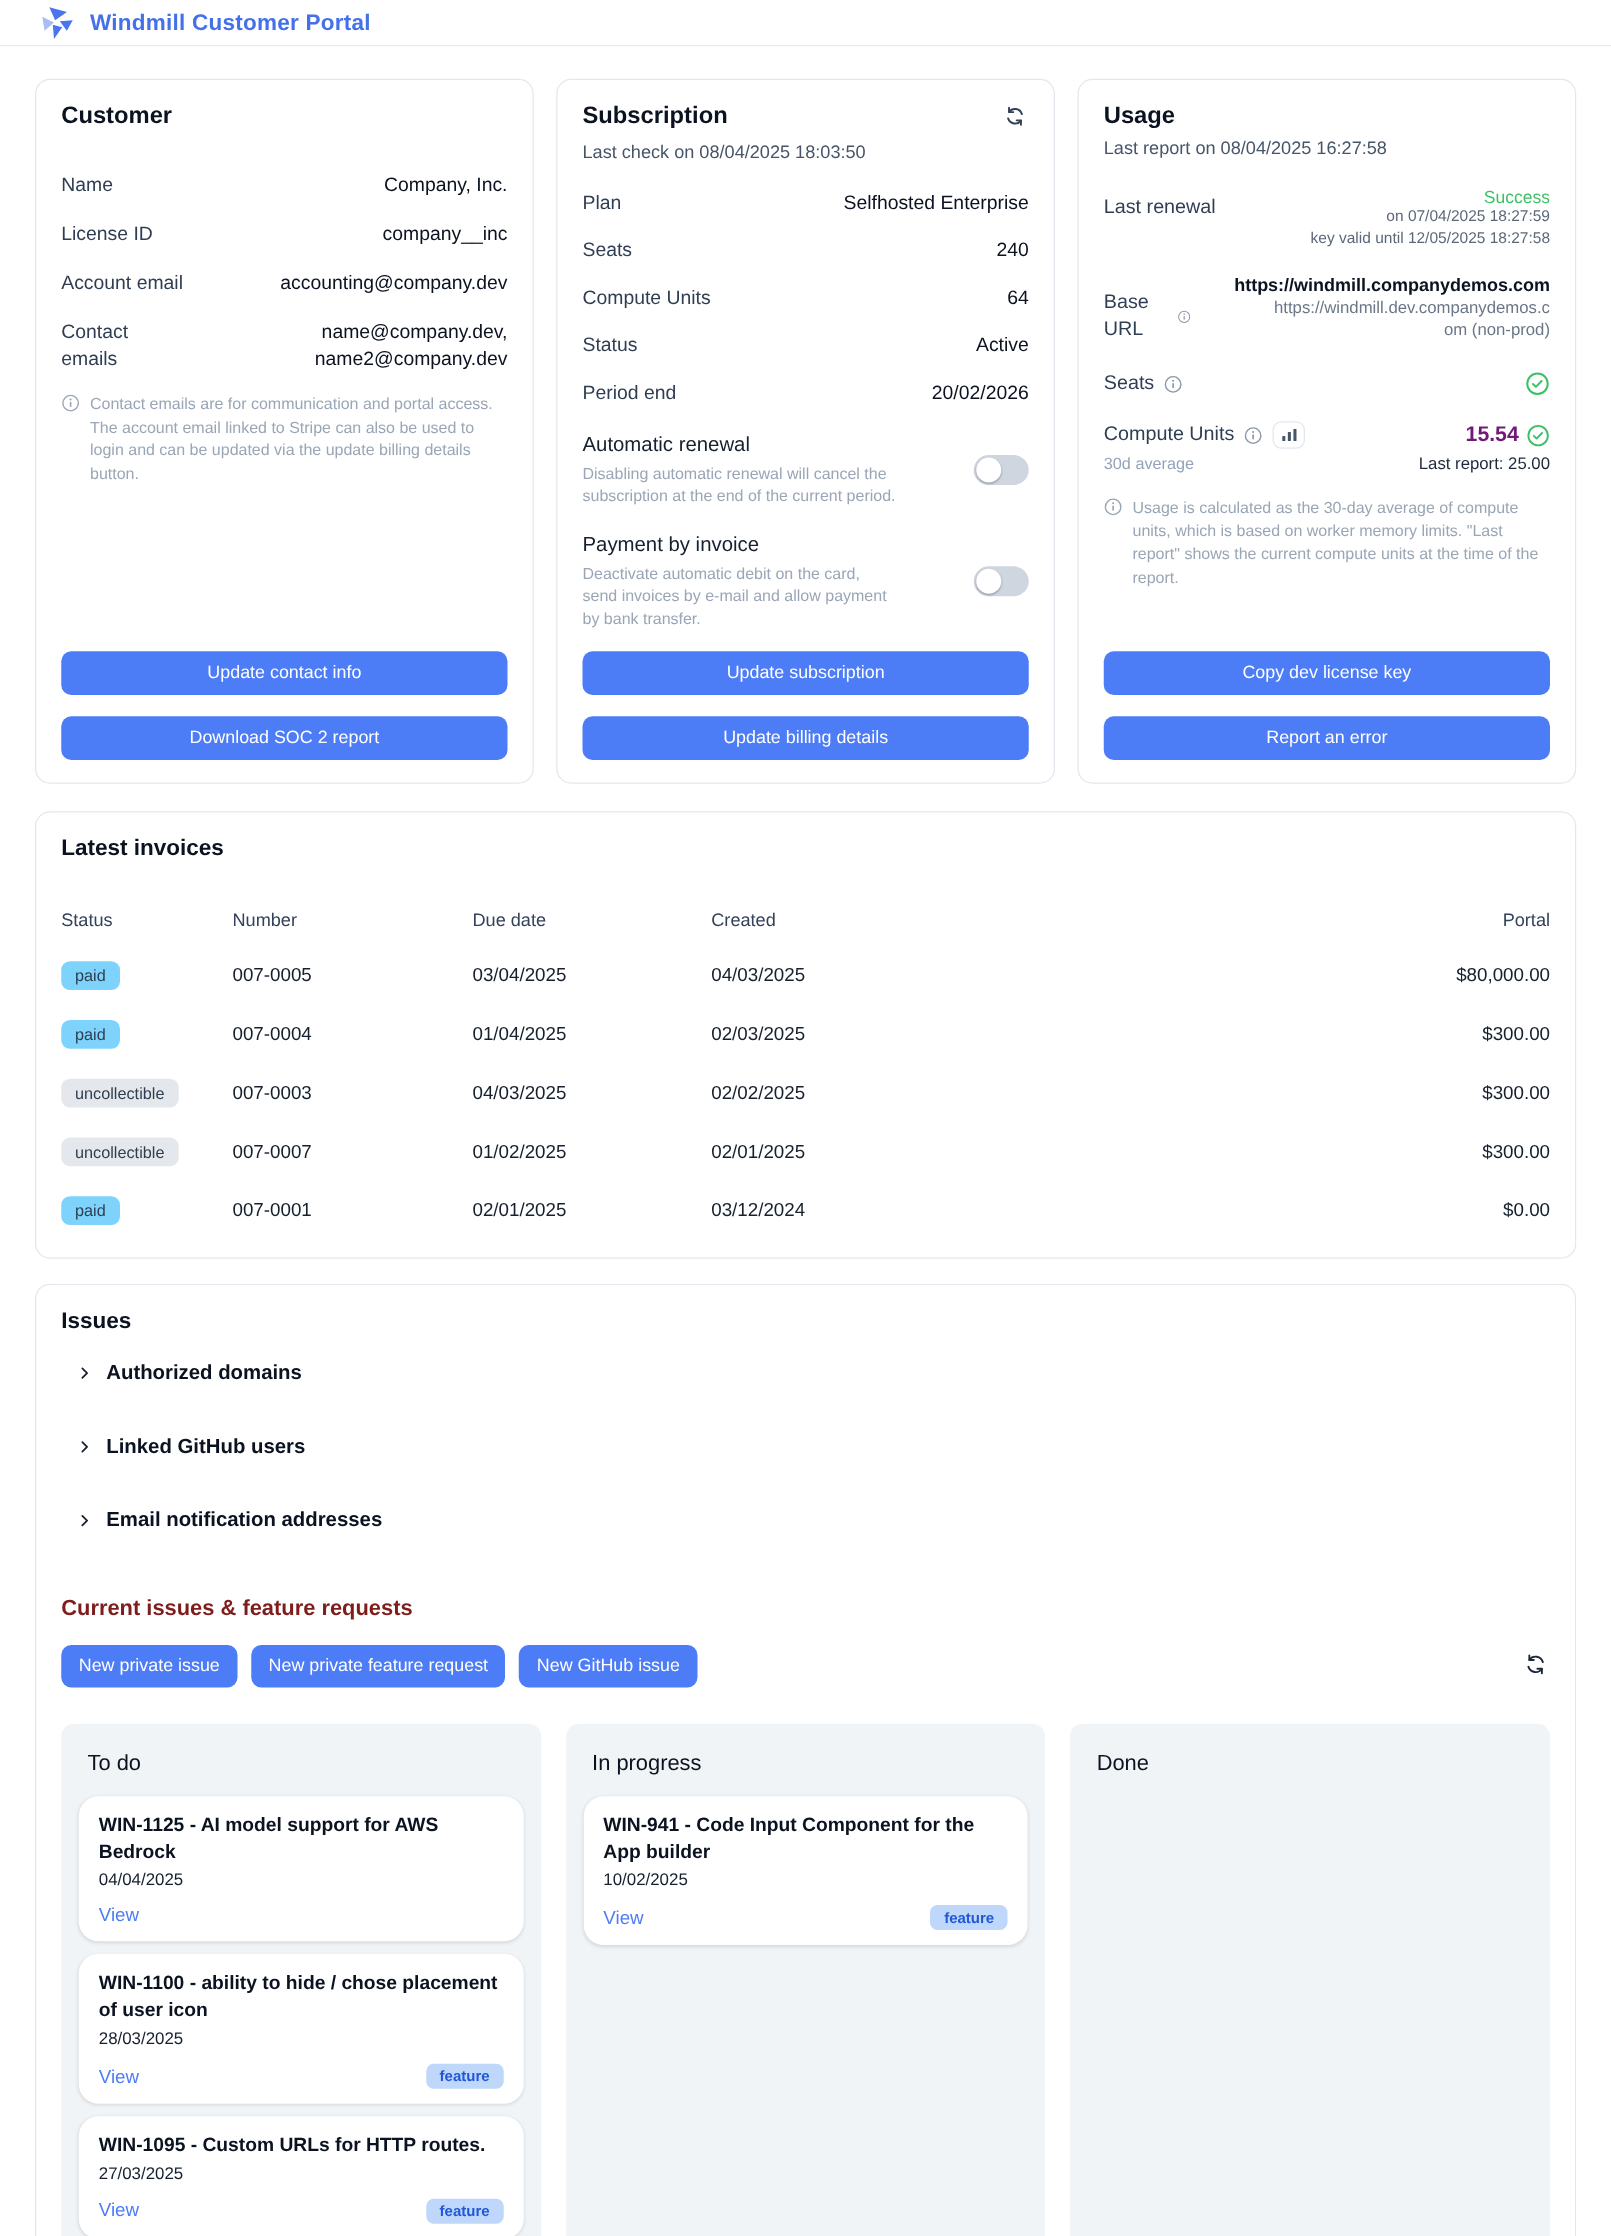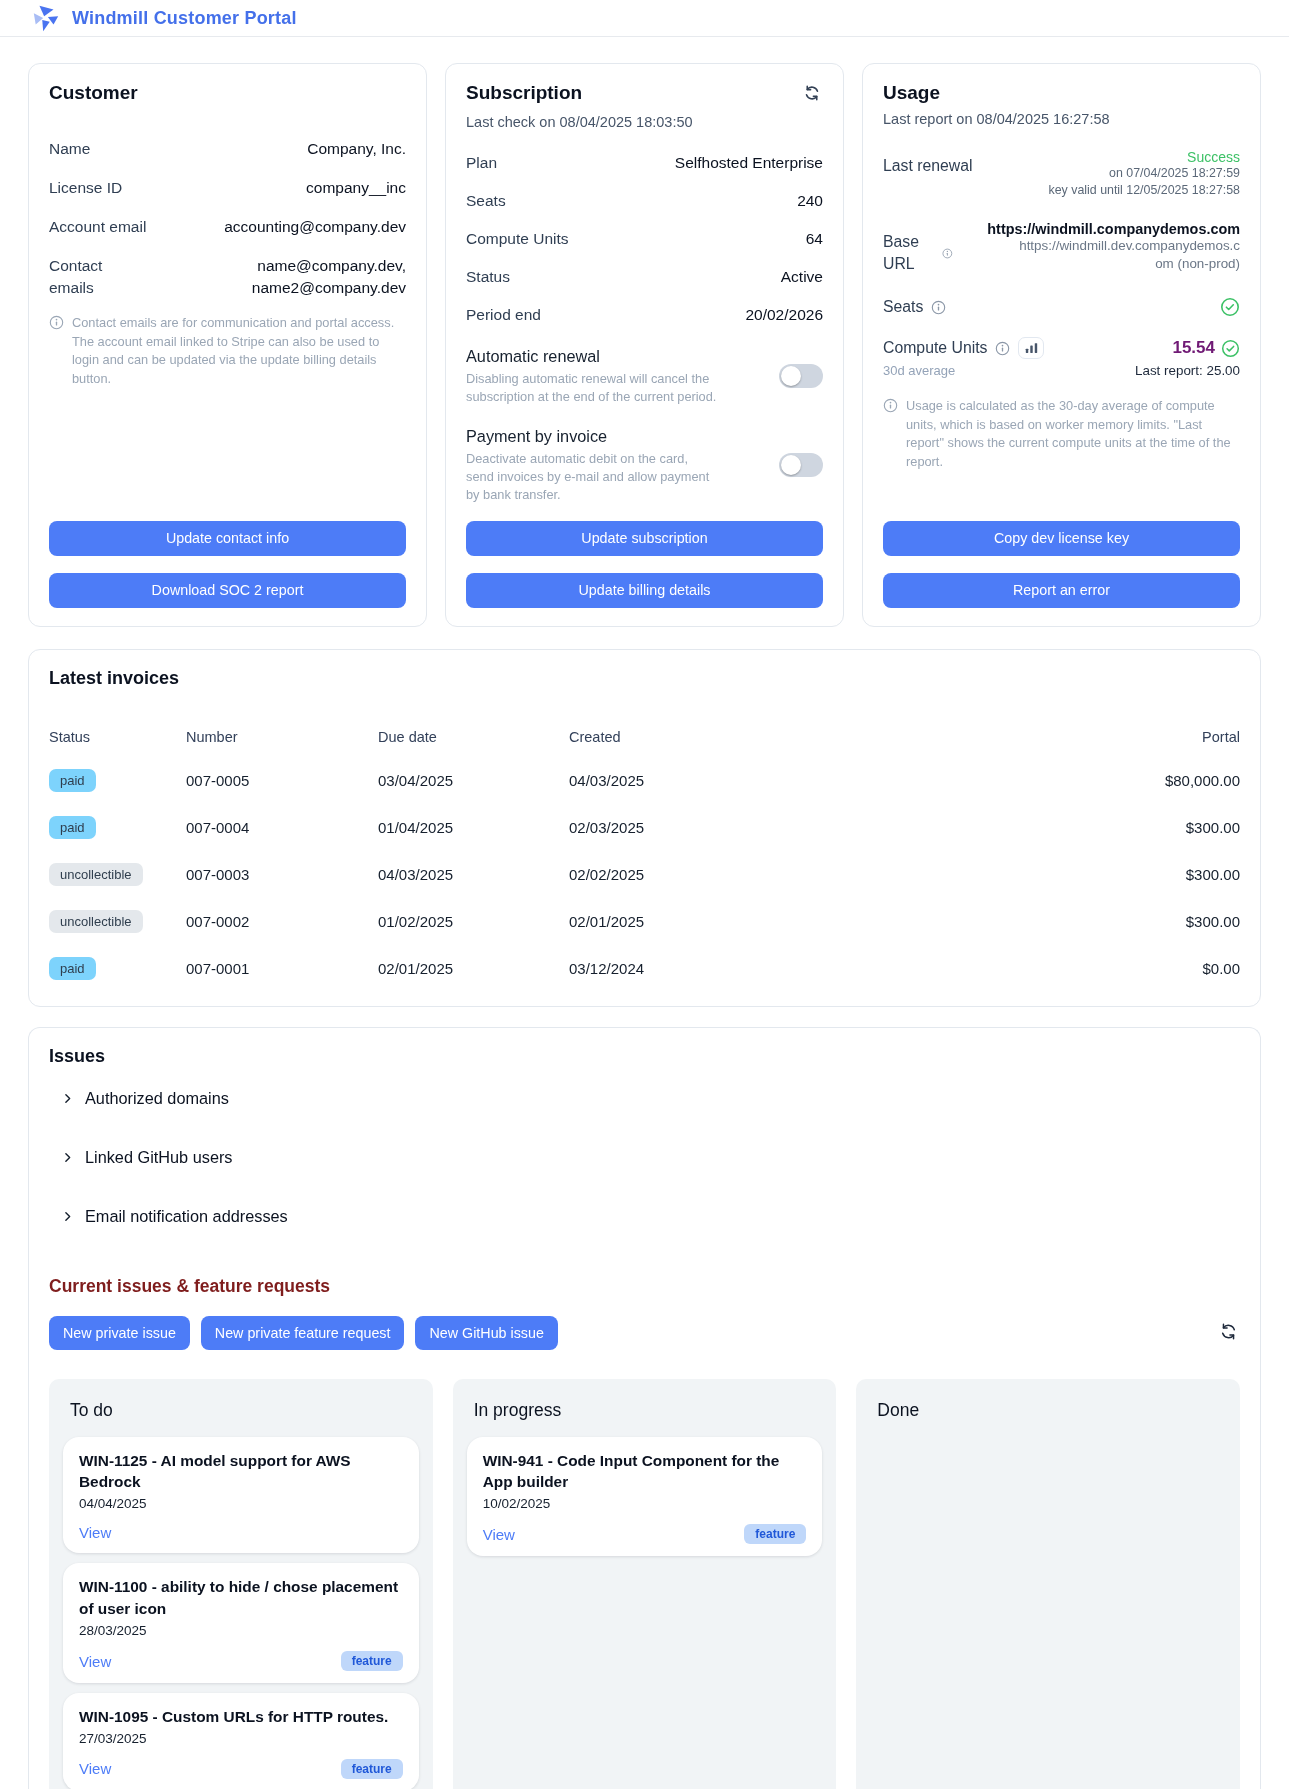--- a/index.html
+++ b/index.html
@@ -76,21 +76,21 @@
   .badge { display:inline-block; font-size:13px; padding:4px 11px; border-radius:7px; color:#2f3e4e; }
   .badge.paid { background:#7dd3fc; }
   .badge.uncol { background:#e4e8ec; }
 
   
   .issues { margin-top:20px; padding-bottom:0; border-bottom:none; border-bottom-left-radius:0;
     border-bottom-right-radius:0; height:794px; overflow:hidden; }
   .sections { margin-top:22px; padding-left:12px; }
   .sect-row { display:flex; align-items:center; gap:11px; cursor:pointer; margin-top:40px; }
   .sect-row:first-child { margin-top:0; }
-  .sect-label { font-size:16.3px; font-weight:normal; color:#0b1220; }
+  .sect-label { font-size:16.3px; font-weight:bold; color:#0b1220; }
   .board-title { margin-top:50px; font-size:17.5px; font-weight:bold; color:#7f1d1d; }
   .board-actions { display:flex; align-items:center; gap:11px; margin-top:19px; }
   .pill-btn { border:none; border-radius:8px; background:#4d7cf7; color:#fff; cursor:pointer;
     font-size:14.3px; font-weight:500; padding:9px 14px; font-family:"Liberation Sans", sans-serif; }
   .spin-right { margin-left:auto; }
 
   
   .kanban { display:grid; grid-template-columns:repeat(3,1fr); gap:20px; margin-top:29px;
     align-items:stretch; }
   .kcol { background:#f1f4f6; border-radius:10px; padding:13px 14px; min-height:430px; }
@@ -328,21 +328,21 @@
     </div>
     <div class="inv-grid inv-row">
       <span><span class="badge uncol">uncollectible</span></span>
       <span>007-0003</span>
       <span>04/03/2025</span>
       <span>02/02/2025</span>
       <span class="amount">$300.00</span>
     </div>
     <div class="inv-grid inv-row">
       <span><span class="badge uncol">uncollectible</span></span>
-      <span>007-0002</span>
+      <span>007-0007</span>
       <span>01/02/2025</span>
       <span>02/01/2025</span>
       <span class="amount">$300.00</span>
     </div>
     <div class="inv-grid inv-row">
       <span><span class="badge paid">paid</span></span>
       <span>007-0001</span>
       <span>02/01/2025</span>
       <span>03/12/2024</span>
       <span class="amount">$0.00</span>

